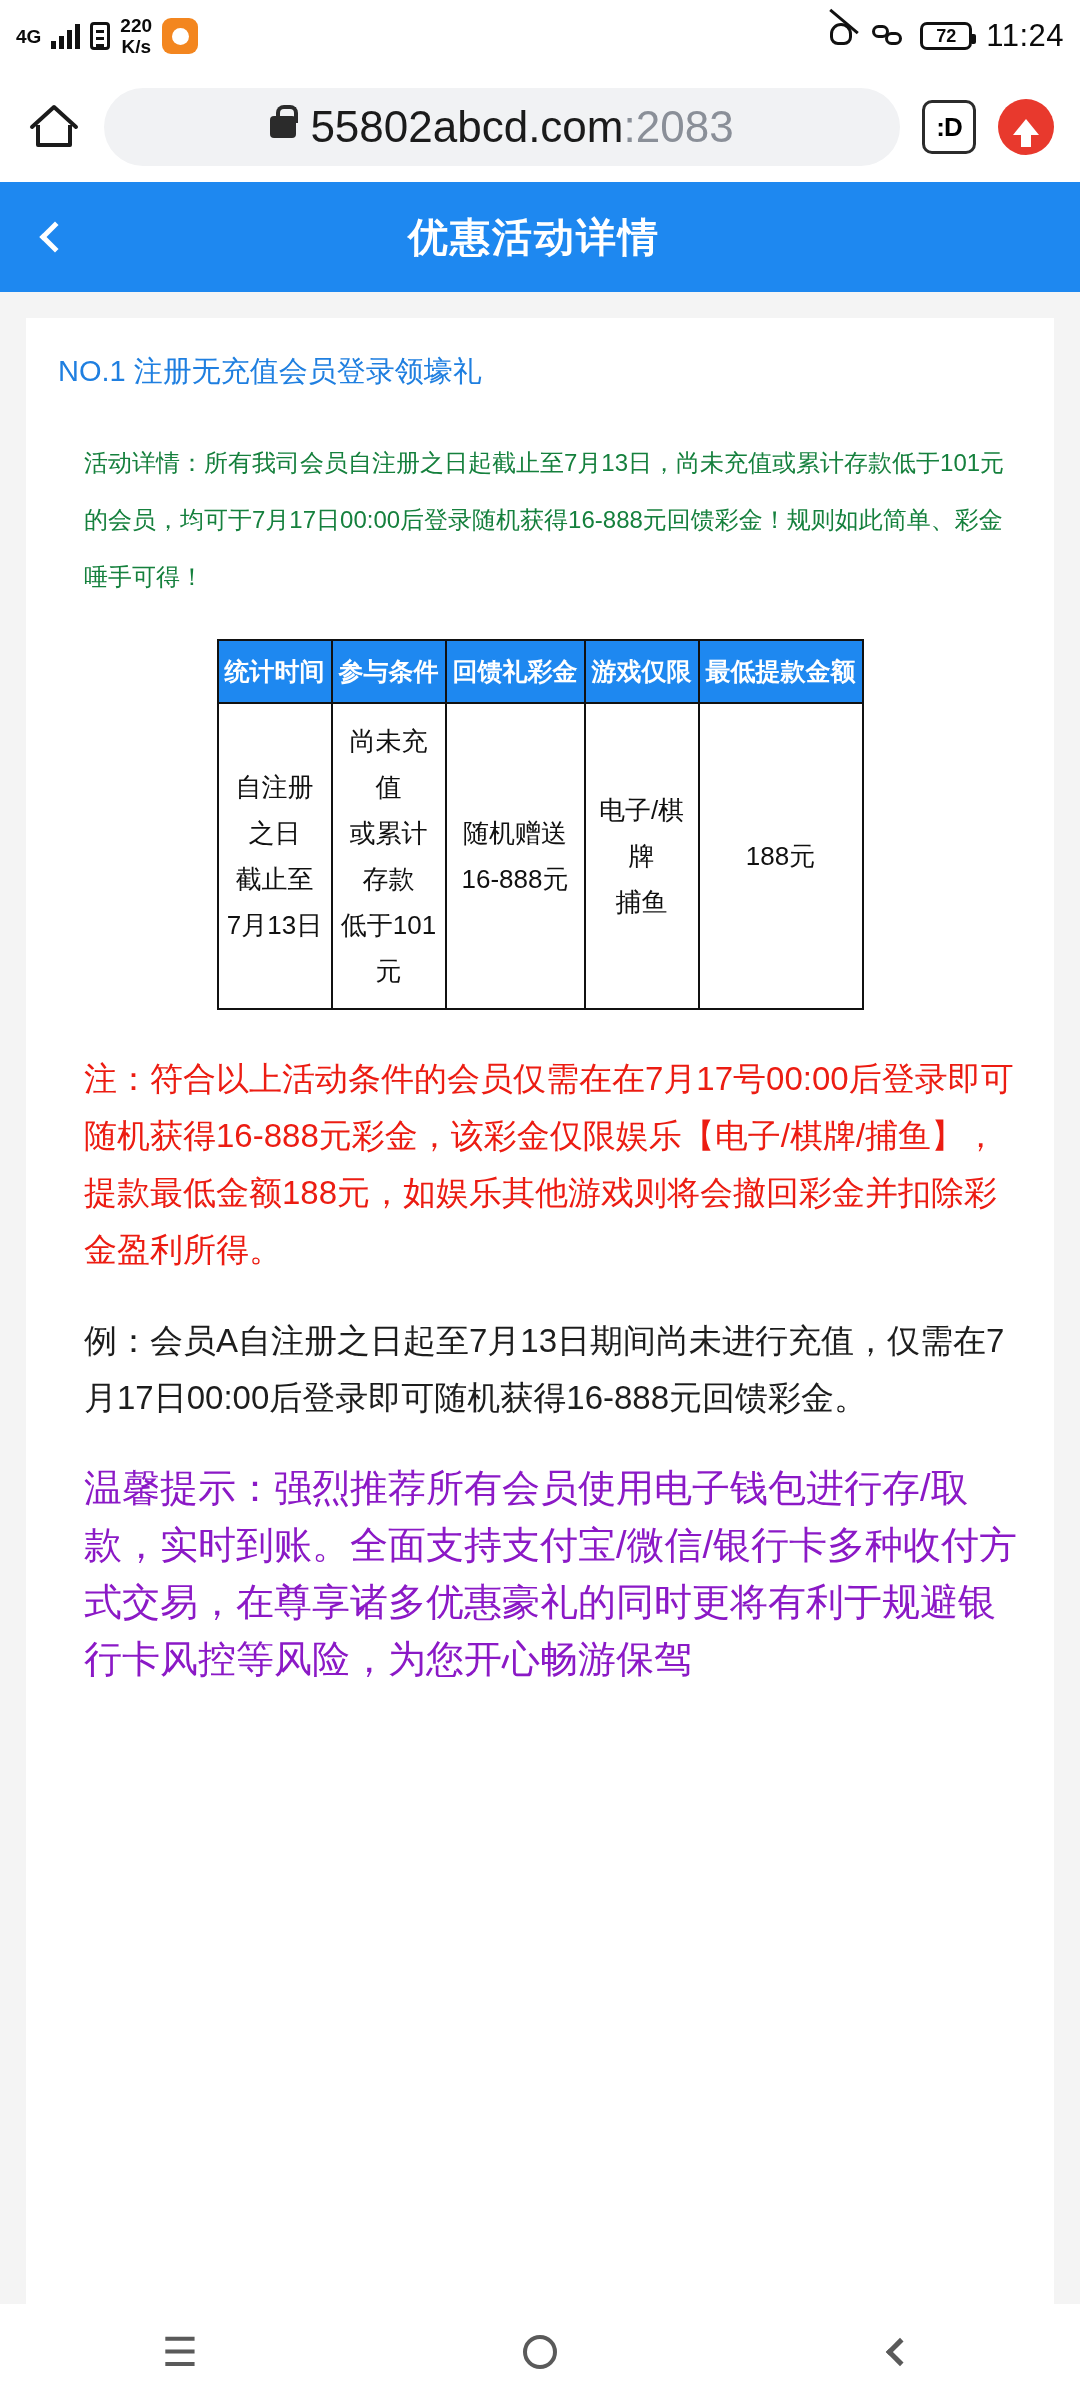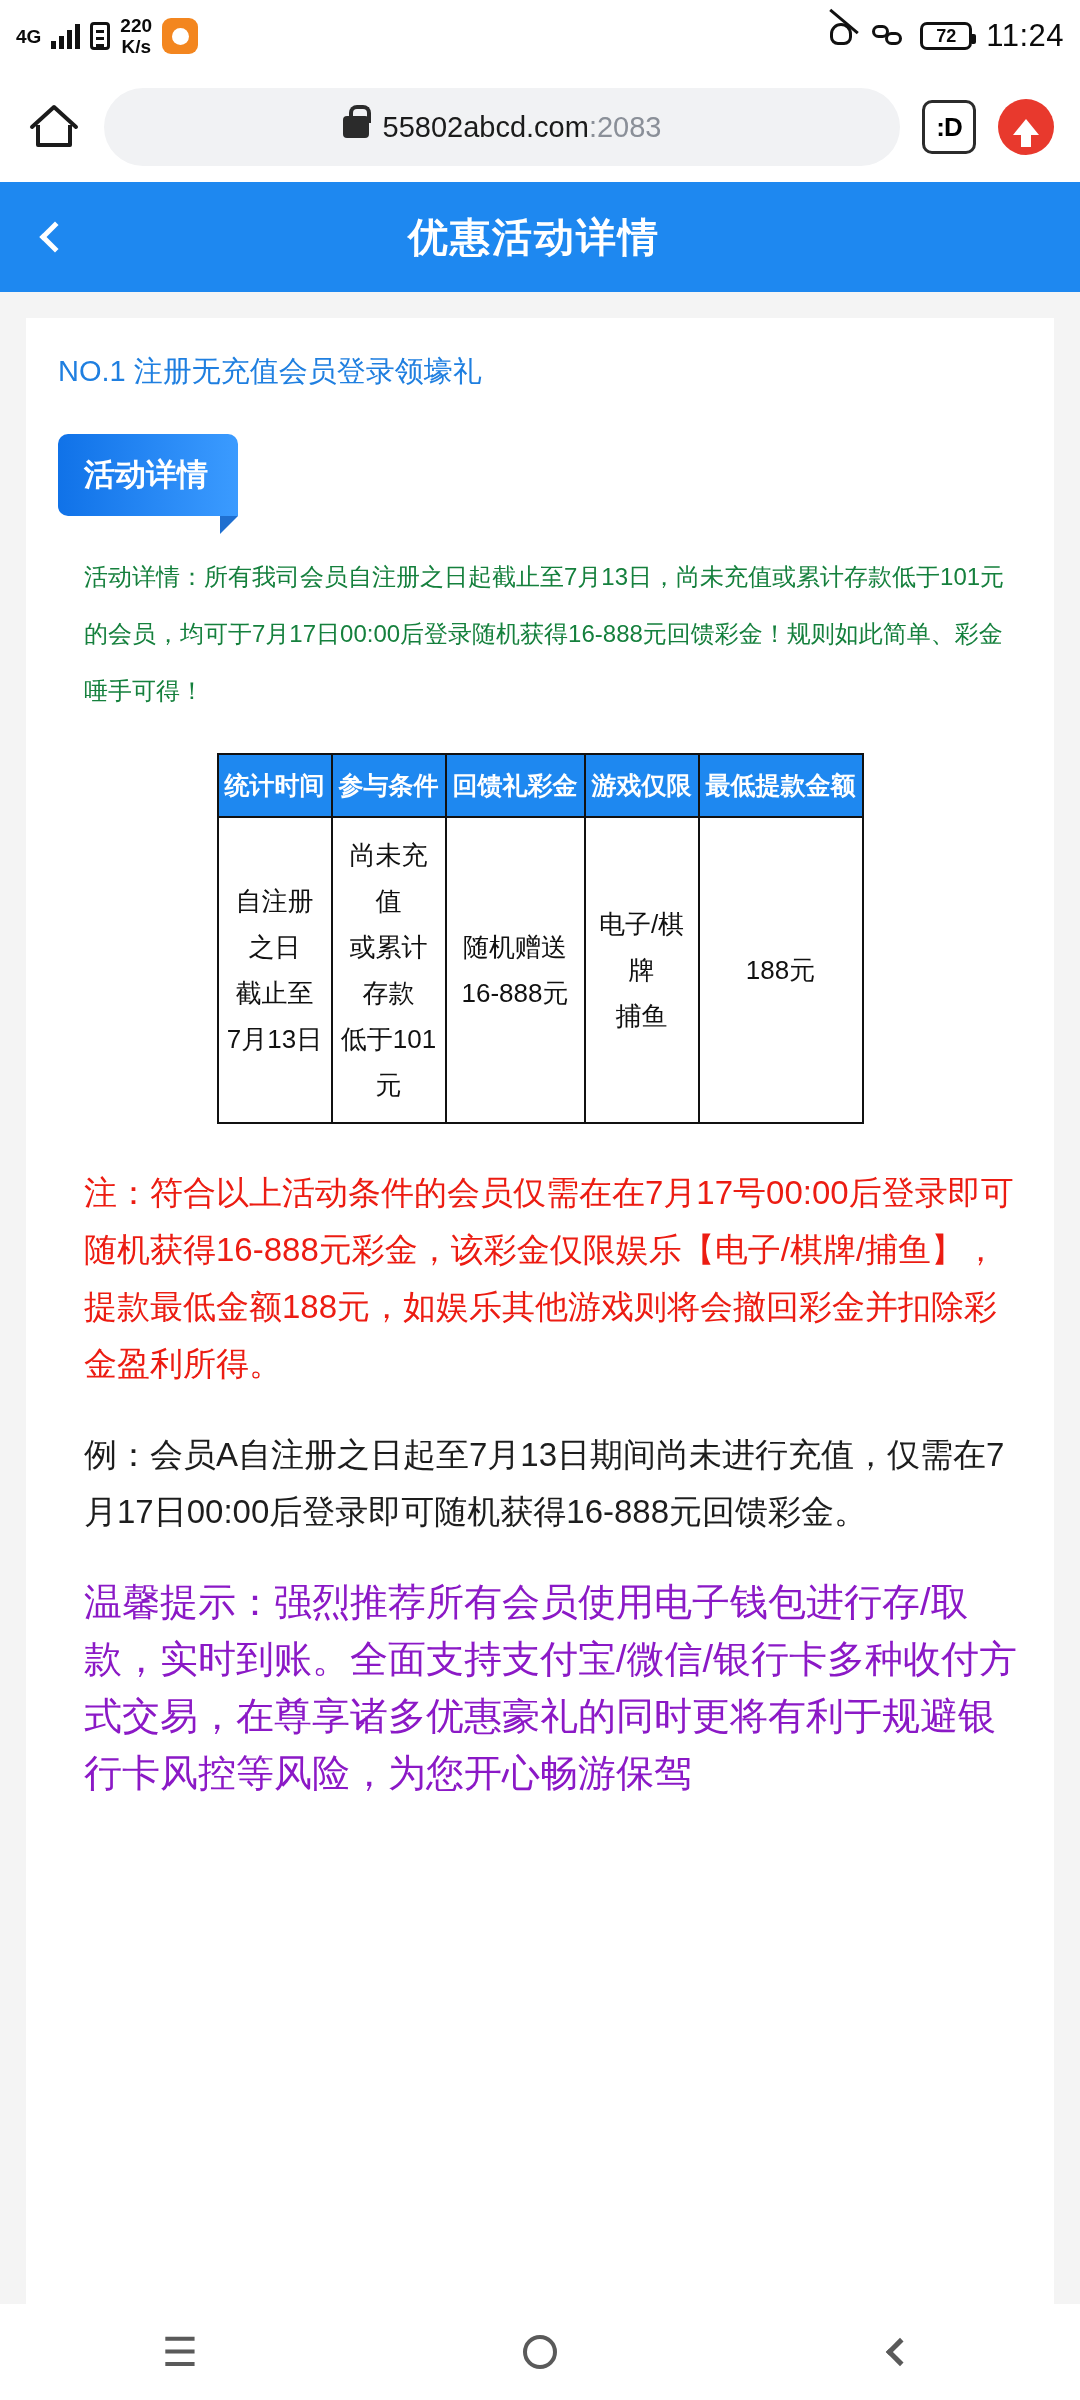--- a/index.html
+++ b/index.html
@@ -90,21 +90,21 @@
   }
   .lock {
     width: 26px; height: 22px; background: #2b2b2b; border-radius: 4px;
     position: relative; flex: none;
   }
   .lock:before {
     content:""; position:absolute; left:6px; top:-11px; width:14px; height:14px;
     border: 4px solid #2b2b2b; border-bottom: none;
     border-radius: 8px 8px 0 0;
   }
-  .url { font-size: 29px; color: #1b1b1b; white-space: nowrap; text-align: right; }
+  .url { font-size: 44px; color: #1b1b1b; white-space: nowrap; text-align: right; }
   .url .port { color: #8a8f98; }
   .dsmile {
     width: 54px; height: 54px; border: 3.5px solid #2b2b2b; border-radius: 10px;
     display: flex; align-items: center; justify-content: center;
     font-size: 26px; font-weight: bold; flex: none; letter-spacing: -1px;
   }
   .upbtn {
     width: 56px; height: 56px; border-radius: 50%; background: #e8392d;
     display: flex; align-items: center; justify-content: center; flex: none;
   }
@@ -270,23 +270,20 @@
   <div class="backarrow">
       <span></span>
     </div>
   <div class="pagetitle">优惠活动详情</div>
 </div>
 
 <div class="content">
   <div class="card">
     <div class="promo-title">NO.1 注册无充值会员登录领壕礼</div>
 
-    <div class="tabchip">
-      <span>活动详情</span>
-    </div>
 
     <div class="para">活动详情：所有我司会员自注册之日起截止至7月13日，尚未充值或累计存款低于101元的会员，均可于7月17日00:00后登录随机获得16-888元回馈彩金！规则如此简单、彩金唾手可得！</div>
 
     <table class="detail">
       <thead>
         <tr>
           <th>统计时间</th>
           <th>参与条件</th>
           <th>回馈礼彩金</th>
           <th>游戏仅限</th>

